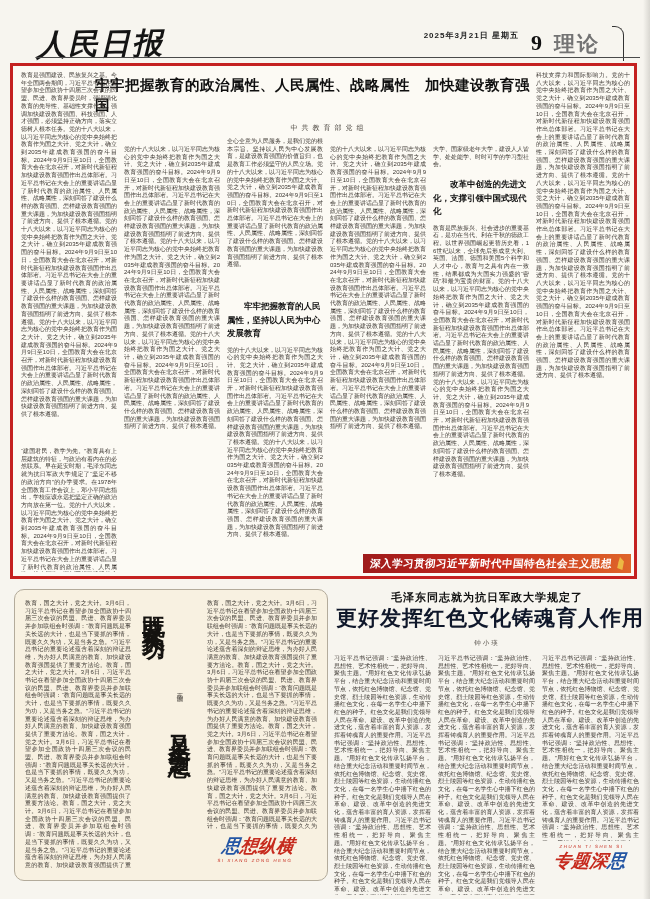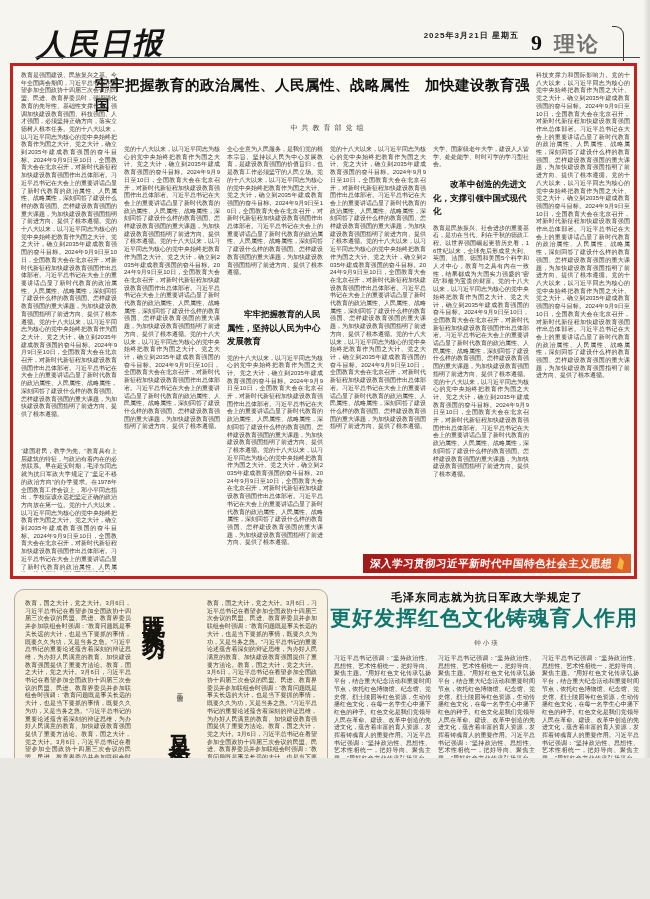--- a/index.html
+++ b/index.html
@@ -1,16 +1,16 @@
 <!DOCTYPE html>
 <html><head>
 <meta charset="utf-8">
 <style>
   html,body{margin:0;padding:0;background:#e9e7e2;}
-  .page{position:relative;width:650px;height:758px;background:#f7f5ef;overflow:hidden;
+  .page{position:relative;width:650px;height:899px;background:#f7f5ef;overflow:hidden;
         font-family:"Liberation Sans","DejaVu Sans",sans-serif;color:#2c2925;}
   .page::after{content:"";position:absolute;right:0;top:0;width:7px;height:100%;
         background:linear-gradient(to left,#d9d7d1,rgba(217,215,209,0));pointer-events:none;}
   
   .brand{position:absolute;left:36px;top:24px;font-family:"DejaVu Serif","Liberation Serif",serif;
         font-size:30px;font-weight:bold;font-style:italic;letter-spacing:2px;color:#141414;transform:rotate(-1deg);}
   .head-right{position:absolute;right:26px;top:30px;display:flex;align-items:flex-start;gap:12px;}
   .issue-date{font-size:8px;color:#222;letter-spacing:1px;font-weight:bold;}
   .page-num{font-size:22px;font-weight:bold;font-family:"Liberation Serif",serif;color:#111;}
   .section-title{font-size:21px;font-weight:bold;font-family:Liberation Mono, monospace;color:#737373;letter-spacing:2px;}
@@ -24,21 +24,21 @@
         font-size:14.5px;font-weight:bold;letter-spacing:0.5px;line-height:20px;color:#0f0f0f;
         font-family:"Liberation Sans","DejaVu Sans",sans-serif;}
   .main-byline{position:absolute;left:94px;top:57px;width:444px;text-align:center;
         font-size:7px;letter-spacing:4px;color:#4a453e;}
   .tiny{font-size:6px;line-height:7.7px;text-align:justify;word-break:break-all;
         color:#3b3631;overflow:hidden;}
   .tiny span{text-indent:12px;}
   .col{position:absolute;display:flex;flex-direction:column;overflow:hidden;}
   .c1{left:8px;top:6px;width:96px;height:500px;}
   .c2{left:111px;top:80px;width:96px;height:426px;}
-  .c3{left:214px;top:80px;width:96px;height:426px;}
+  .c3{left:214px;top:72px;width:96px;height:426px;}
   .c4{left:317px;top:80px;width:96px;height:404px;}
   .c5{left:420px;top:80px;width:96px;height:404px;}
   .c6{left:523px;top:6px;width:94px;height:478px;}
   .pre1{height:376px;flex:none;}
   .pre3{height:156px;flex:none;}
   .pre5{height:26px;flex:none;}
   .fill{flex:1;}
   .article-subhead{flex:none;font-size:8.5px;font-weight:bold;line-height:13.5px;
         padding:6px 2px 6px 0;text-indent:17px;color:#111;}
   .banner{position:absolute;left:350px;top:488px;width:268px;height:19px;display:flex;
@@ -63,22 +63,22 @@
         font-family:"Liberation Serif","DejaVu Serif",serif;white-space:nowrap;}
   .badge .b-blue{color:#2456a4;}
   .badge .b-red{color:#c62a1d;}
   .b-pinyin{font-size:4.5px;color:#c62a1d;letter-spacing:1.5px;font-style:normal;
         font-weight:normal;font-family:"Liberation Sans",sans-serif;}
   .badge-sx{position:absolute;left:204px;top:244px;text-align:right;}
   
   .right-article{position:absolute;left:330px;top:588px;width:314px;height:311px;overflow:hidden;}
   .kicker{position:absolute;top:2px;left:0;width:100%;text-align:center;font-size:11px;
         font-weight:bold;color:#121212;letter-spacing:1px;}
-  .r-headline{position:absolute;top:16px;left:0;width:100%;margin:0;text-align:left;
-        font-size:21px;font-weight:bold;letter-spacing:1px;color:#0f766e;
+  .r-headline{position:absolute;top:16px;left:0;width:100%;margin:0;text-align:right;
+        font-size:21px;font-weight:bold;letter-spacing:1px;color:#0f172a;
         font-family:Liberation Serif, serif;}
   .r-byline{position:absolute;top:51px;left:0;width:100%;text-align:center;font-size:6.5px;
         letter-spacing:2px;color:#55504a;}
   .rc1{position:absolute;left:4px;top:67px;width:97px;height:240px;}
   .rc2{position:absolute;left:108px;top:67px;width:97px;height:240px;}
   .rc3{position:absolute;left:212px;top:67px;width:97px;height:186px;}
   .badge-zt{position:absolute;left:210px;top:256px;width:100px;text-align:center;}
 </style>
 </head>
 <body>

